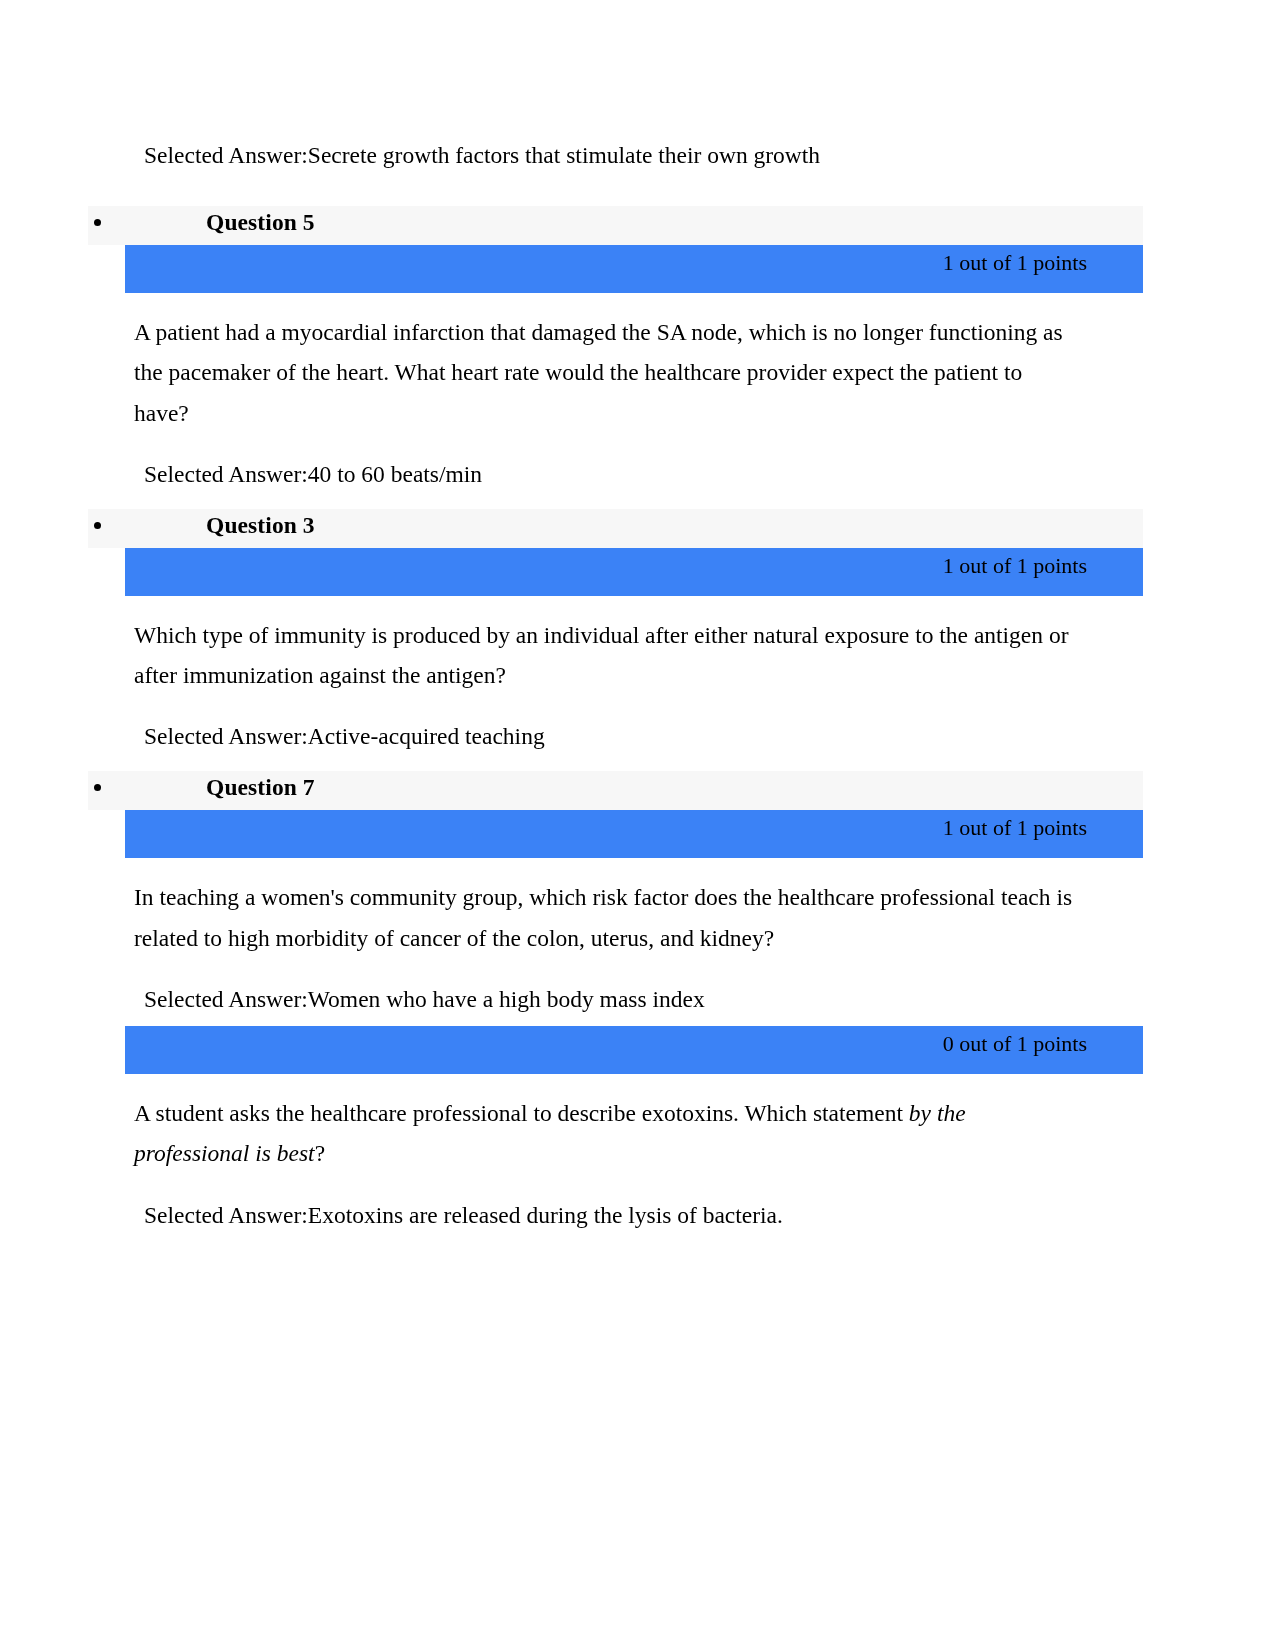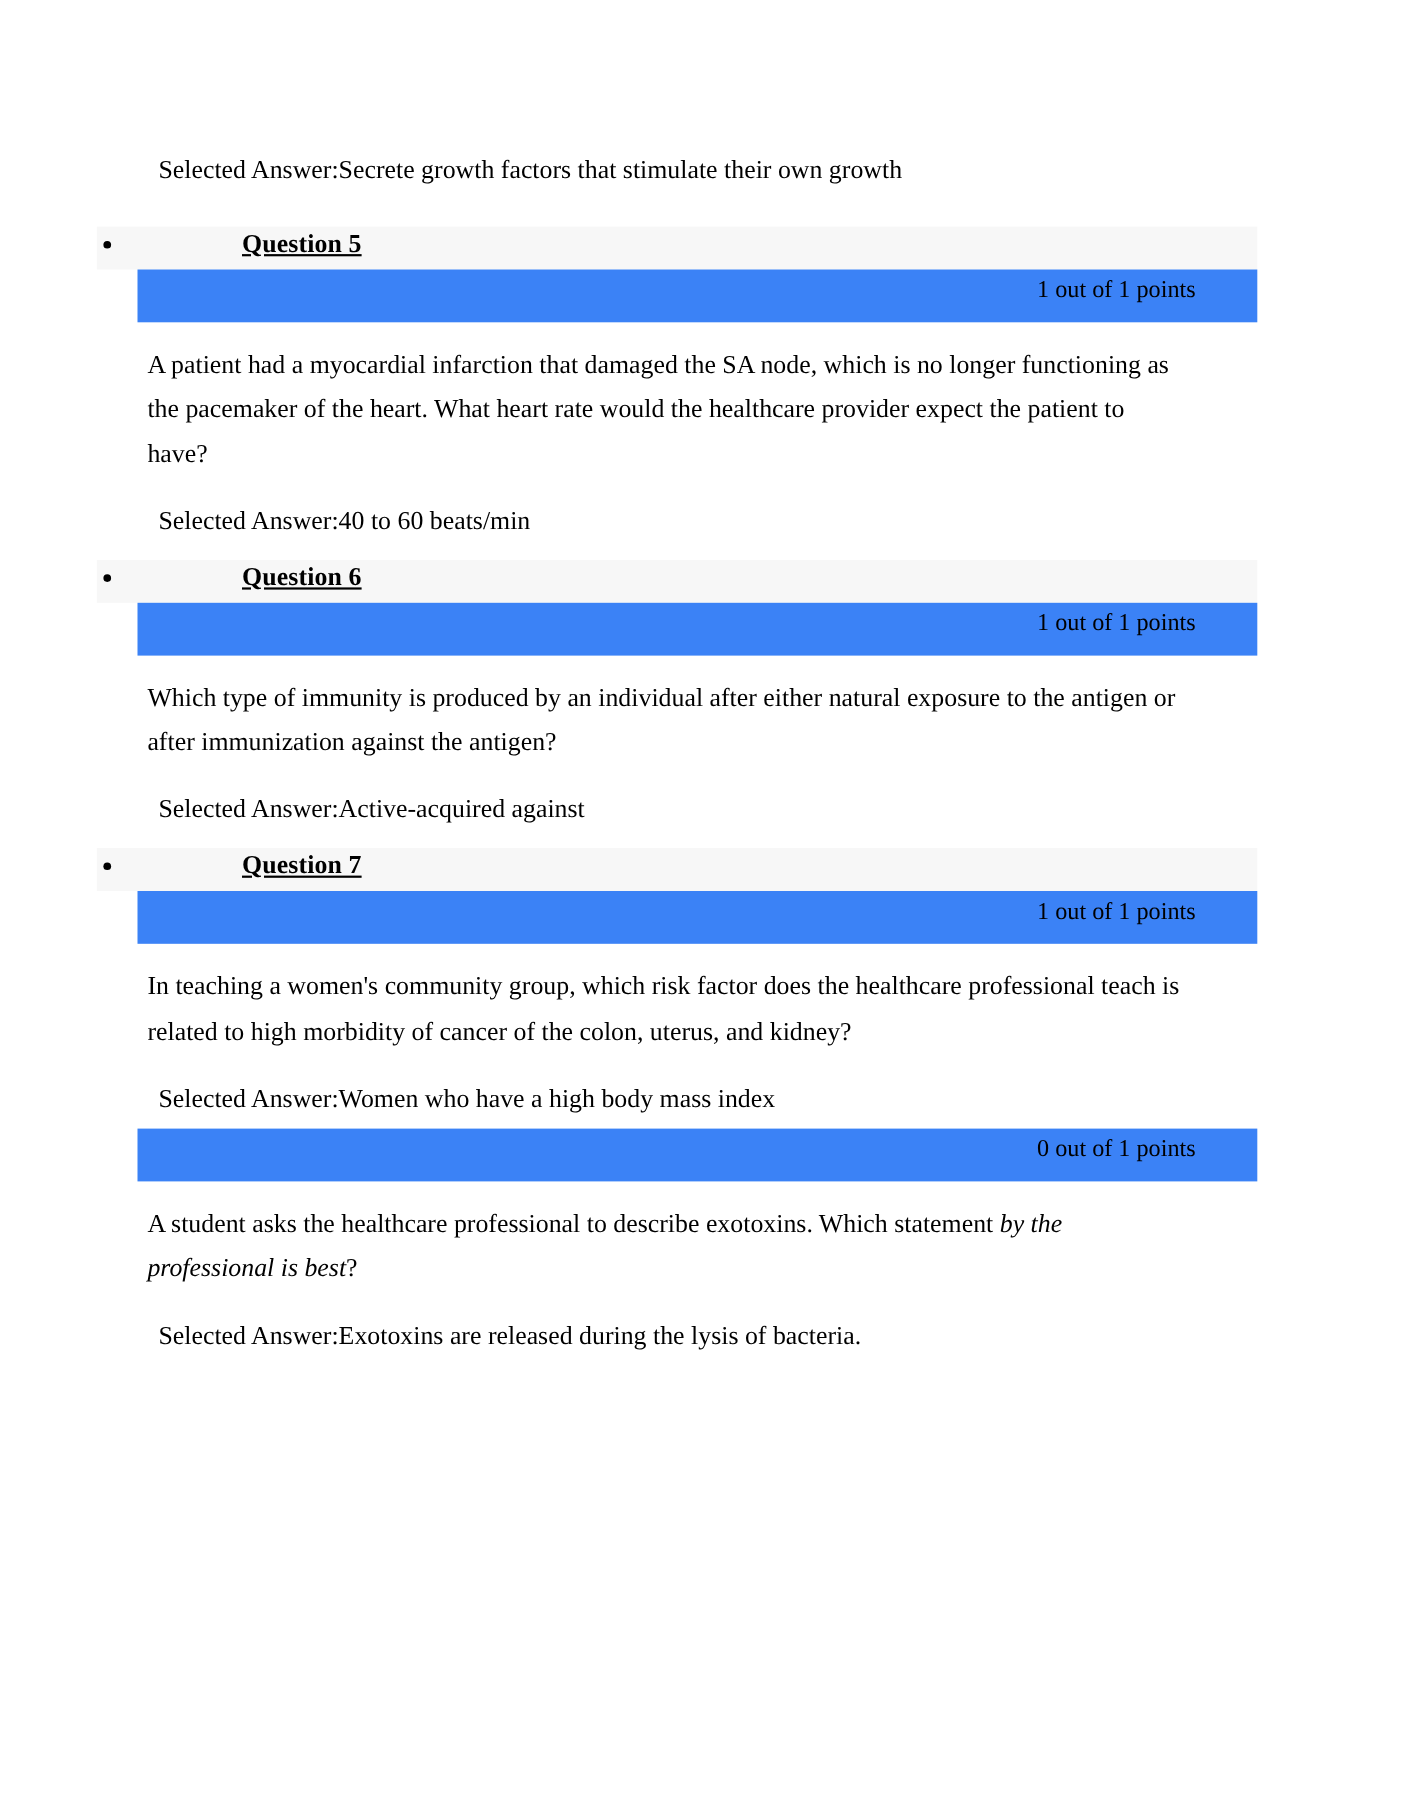--- a/index.html
+++ b/index.html
@@ -60,27 +60,26 @@
     position: absolute;
     left: 6px;
     top: 13px;
     width: 7px;
     height: 7px;
     background: #000;
     border-radius: 50%;
   }
   .q-title {
     position: absolute;
-    left: 132px;
+    left: 118px;
     top: 3px;
     font-size: 23.5px;
     font-weight: bold;
     letter-spacing: 0.1px;
     white-space: nowrap;
-    text-decoration: underline;
   }
 
   .q-points-band {
     background: #3b82f6;
     margin-left: 37px;
     height: 48px;
     position: relative;
   }
   .q-points {
     position: absolute;
@@ -130,29 +129,29 @@
       <div class="answer-line">
         <span class="answer-label">Selected Answer:</span><span class="answer-value">40 to 60 beats/min</span>
       </div>
     </div>
 
     <div class="spacer-sm"></div>
 
     <div class="question-block">
       <div class="q-header">
         <span class="q-bullet"></span>
-        <span class="q-title">Question 6</span>
+        <span class="q-title">Question 3</span>
       </div>
       <div class="q-points-band">
         <span class="q-points">1 out of 1 points</span>
       </div>
       <div class="q-text"><span>Which type of immunity is produced by an individual after either natural exposure to the antigen or after immunization against the antigen?</span></div>
       <div class="spacer-md"></div>
       <div class="answer-line">
-        <span class="answer-label">Selected Answer:</span><span class="answer-value">Active-acquired against</span>
+        <span class="answer-label">Selected Answer:</span><span class="answer-value">Active-acquired teaching</span>
       </div>
     </div>
 
     <div class="spacer-sm"></div>
 
     <div class="question-block">
       <div class="q-header">
         <span class="q-bullet"></span>
         <span class="q-title">Question 7</span>
       </div>

